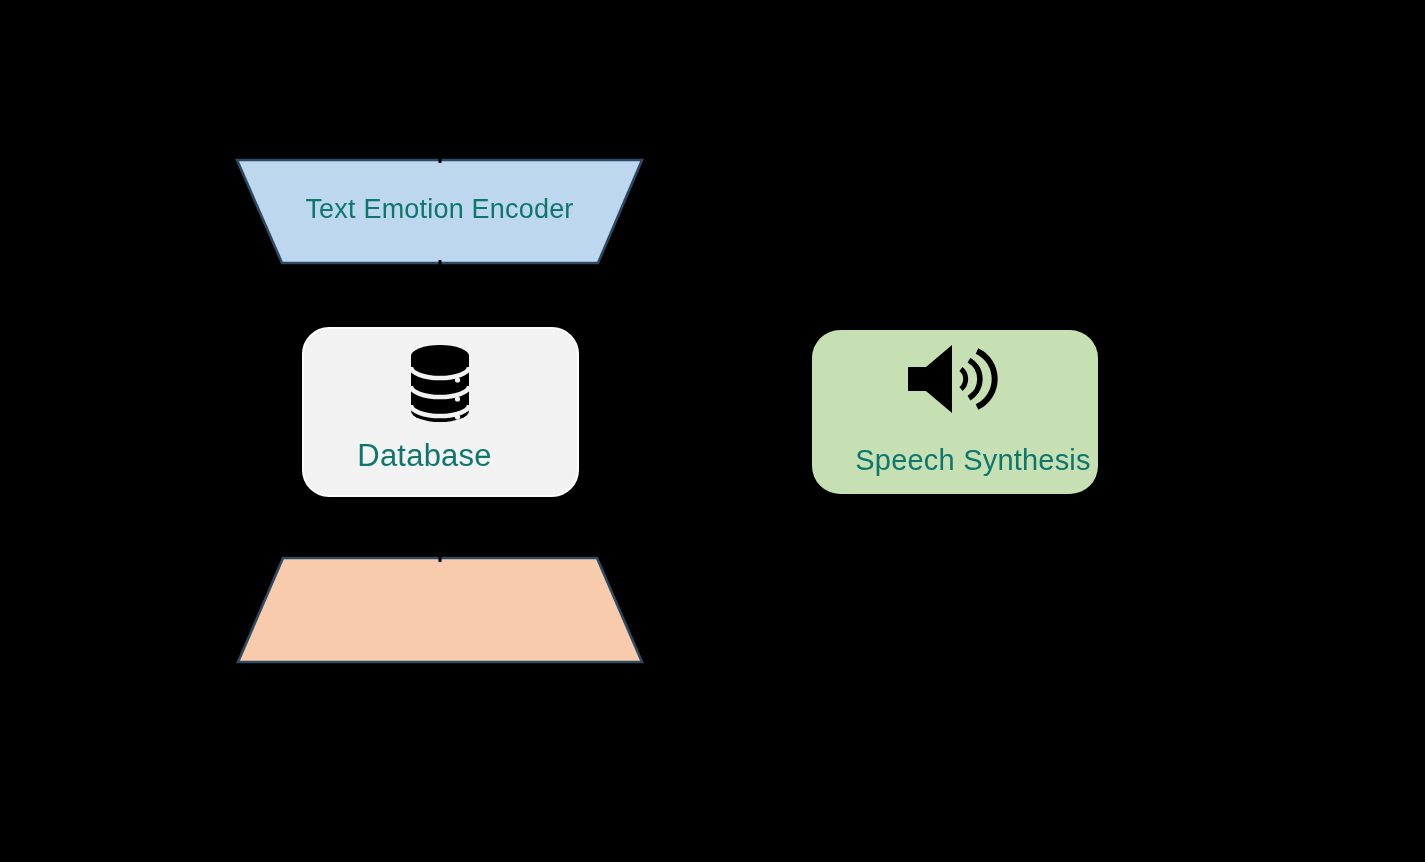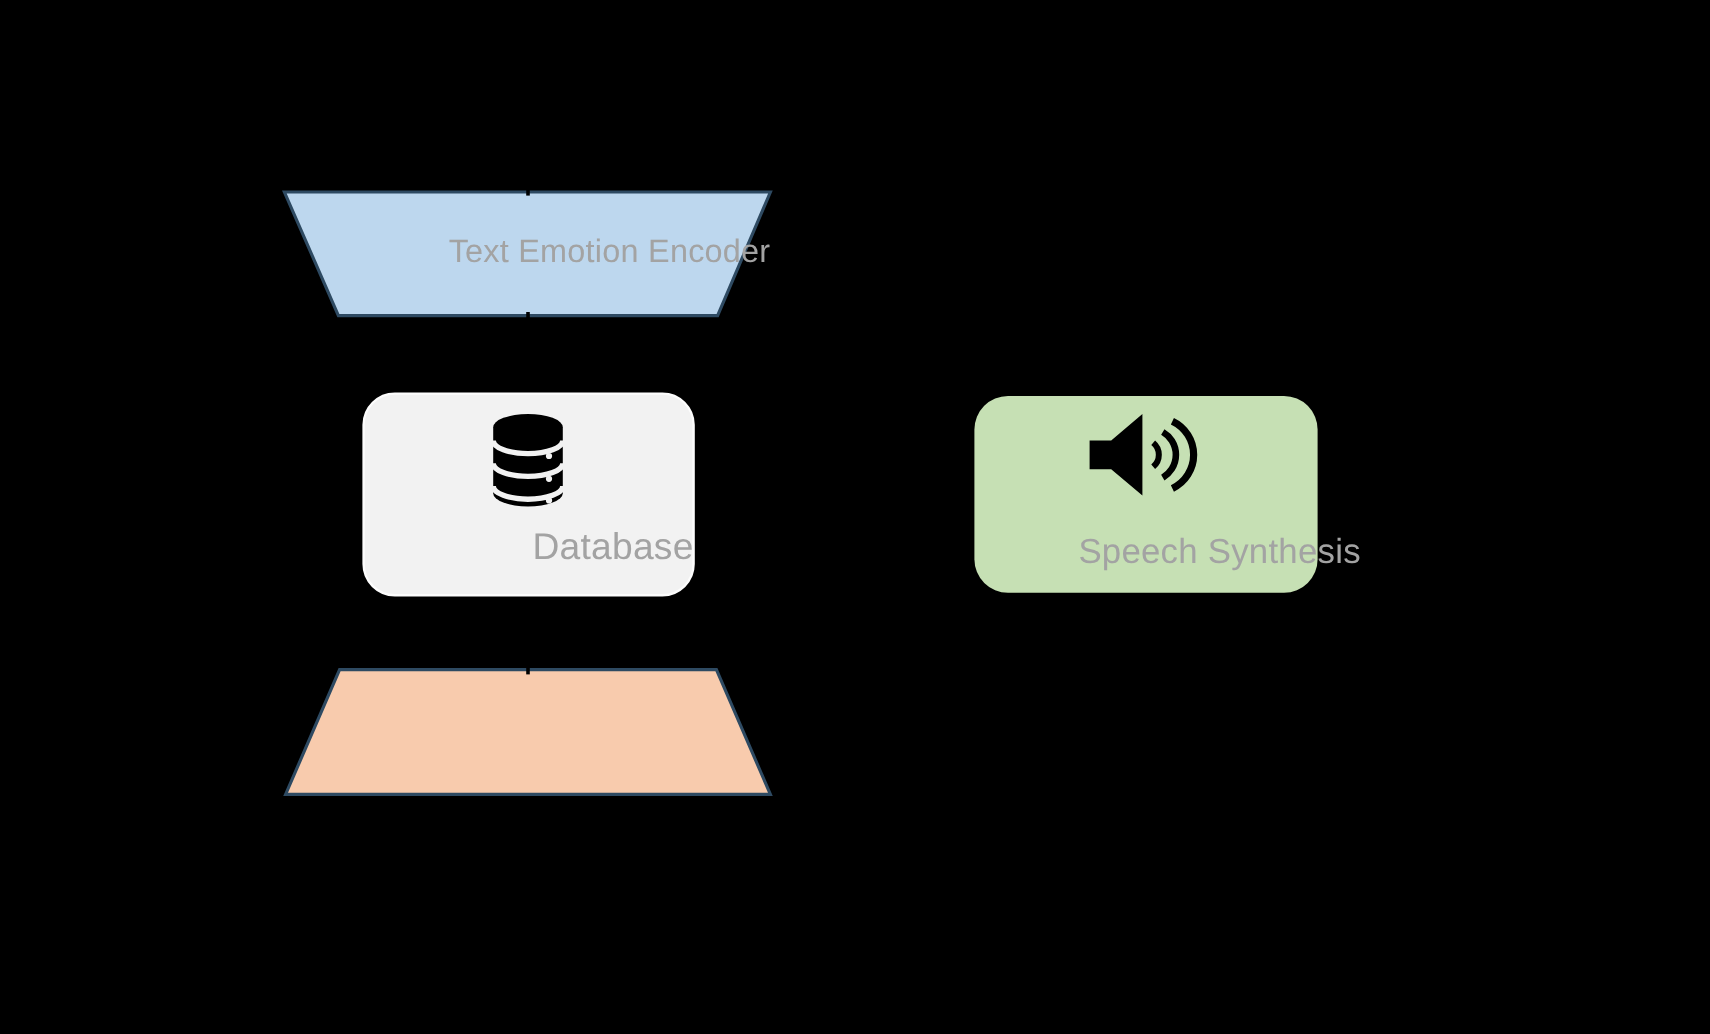--- a/index.html
+++ b/index.html
@@ -15,33 +15,33 @@
     overflow: hidden;
     font-family: "Liberation Sans", sans-serif;
   }
   .stage svg {
     position: absolute;
     left: 0;
     top: 0;
   }
   .node-label {
     position: absolute;
-    color: #a3a3a3;
-    text-align: right;
+    color: #0f766e;
+    text-align: center;
     white-space: nowrap;
     letter-spacing: 0.2px;
   }
   .label-tee {
     left: 237px;
     top: 194px;
     width: 405px;
     font-size: 27px;
   }
   .label-db {
-    left: 303px;
+    left: 287px;
     top: 438px;
     width: 275px;
     font-size: 31px;
   }
   .label-see {
     left: 238px;
     top: 595px;
     width: 404px;
     font-size: 27px;
   }

